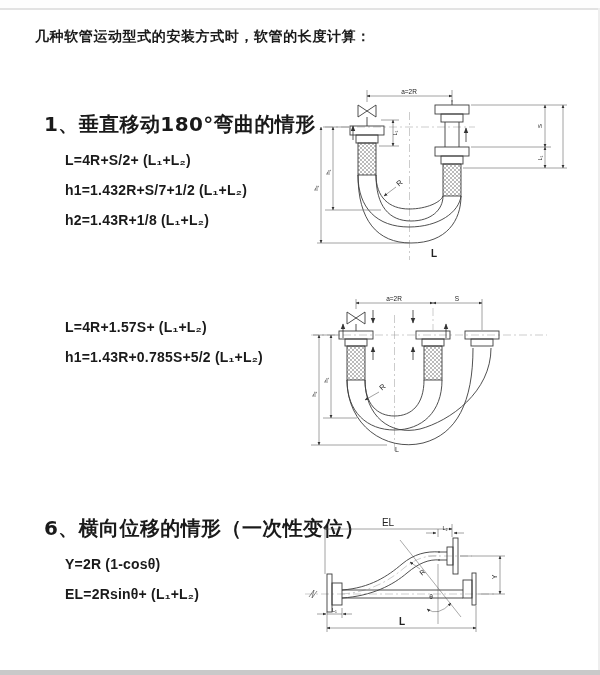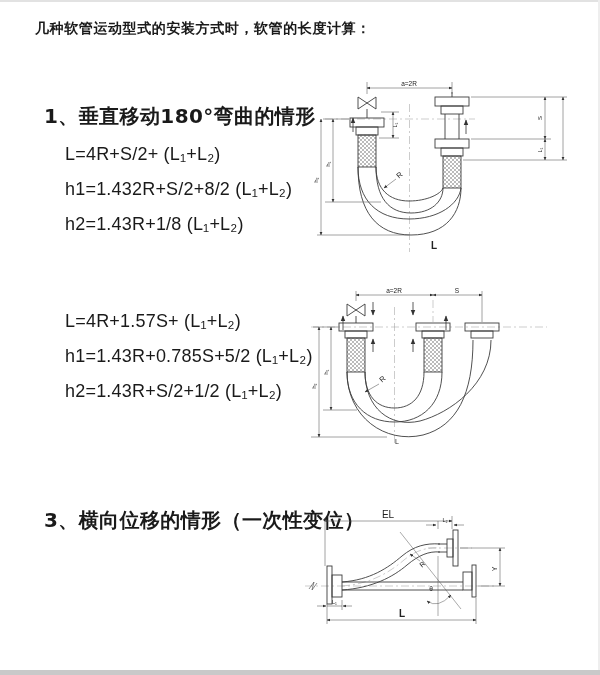--- a/index.html
+++ b/index.html
@@ -1,63 +1,64 @@
 <!DOCTYPE html>
 <html><head>
 <meta charset="utf-8">
 <style>
   html,body{margin:0;padding:0;}
   body{
     width:600px;height:675px;background:#fdfdfd;position:relative;overflow:hidden;
     font-family:"DejaVu Sans","Liberation Sans",sans-serif;color:#1a1a1a;
   }
-  .page{position:absolute;inset:0;background:#ffffff;}
+  .page{position:absolute;inset:0;background:#ffffff;margin-top:8px;}
   .edge-top{position:absolute;top:0;left:0;right:0;height:2px;background:#e2e2e2;}
   .edge-bottom{position:absolute;bottom:0;left:0;right:0;height:5px;background:#c9c9c9;}
   .edge-right{position:absolute;top:0;bottom:0;right:0;width:2px;background:#eeeeee;}
   .title{
     position:absolute;left:35px;top:20px;font-size:14px;font-weight:600;
     letter-spacing:0.6px;white-space:nowrap;
   }
   .section{position:absolute;left:44px;}
   .sec1{top:103px;}
   .sec2{top:297px;}
   .sec3{top:507px;}
   .s-head{font-size:20px;font-weight:600;letter-spacing:0.4px;white-space:nowrap;}
   .s-frm{
     font-family:"Liberation Sans","DejaVu Sans",sans-serif;
-    font-size:18px;font-weight:400;margin-left:21px;margin-top:14px;white-space:nowrap;
+    font-size:14px;font-weight:700;margin-left:21px;margin-top:14px;white-space:nowrap;
     letter-spacing:0.2px;
   }
   svg.diag{position:absolute;}
   svg.diag text{font-family:"Liberation Sans","DejaVu Sans",sans-serif;fill:#222;}
 </style>
 </head>
 <body>
 
 <div class="page">
   <div class="edge-top"></div>
 
   <div class="title">几种软管运动型式的安装方式时，软管的长度计算：</div>
 
   <div class="section sec1">
     <div class="s-head">1、垂直移动180°弯曲的情形</div>
     <div class="s-frm">L=4R+S/2+ (L₁+L₂)</div>
-    <div class="s-frm">h1=1.432R+S/2+8/2 (L₁+L₂)</div>
+    <div class="s-frm">h1=1.432R+S/7+1/2 (L₁+L₂)</div>
     <div class="s-frm">h2=1.43R+1/8 (L₁+L₂)</div>
   </div>
 
   <div class="section sec2">
     <div class="s-frm">L=4R+1.57S+ (L₁+L₂)</div>
     <div class="s-frm">h1=1.43R+0.785S+5/2 (L₁+L₂)</div>
-    <div class="s-frm">h2=1.43R+S/2+1/2 (L₁+L₂)</div>
   </div>
 
   <div class="section sec3">
-    <div class="s-head">3、横向位移的情形（一次性变位）</div>
+    <div class="s-head">6、横向位移的情形（一次性变位）</div>
+    <div class="s-frm">Y=2R (1-cosθ)</div>
+    <div class="s-frm">EL=2Rsinθ+ (L₁+L₂)</div>
   </div>
 
   <svg class="diag" style="left:305px;top:72px;" width="265" height="190" viewBox="0 0 265 190">
     <defs>
       <pattern id="hatch1" width="4" height="4" patternUnits="userSpaceOnUse">
         <path d="M0,4 L4,0 M0,0 L4,4" stroke="#777" stroke-width="0.5"></path>
       </pattern>
       <marker id="ar1" viewBox="0 0 10 10" refX="9" refY="5" markerWidth="7" markerHeight="7" orient="auto-start-reverse">
           <path d="M0,1 L10,5 L0,9 z" fill="#333"></path>
         </marker>

